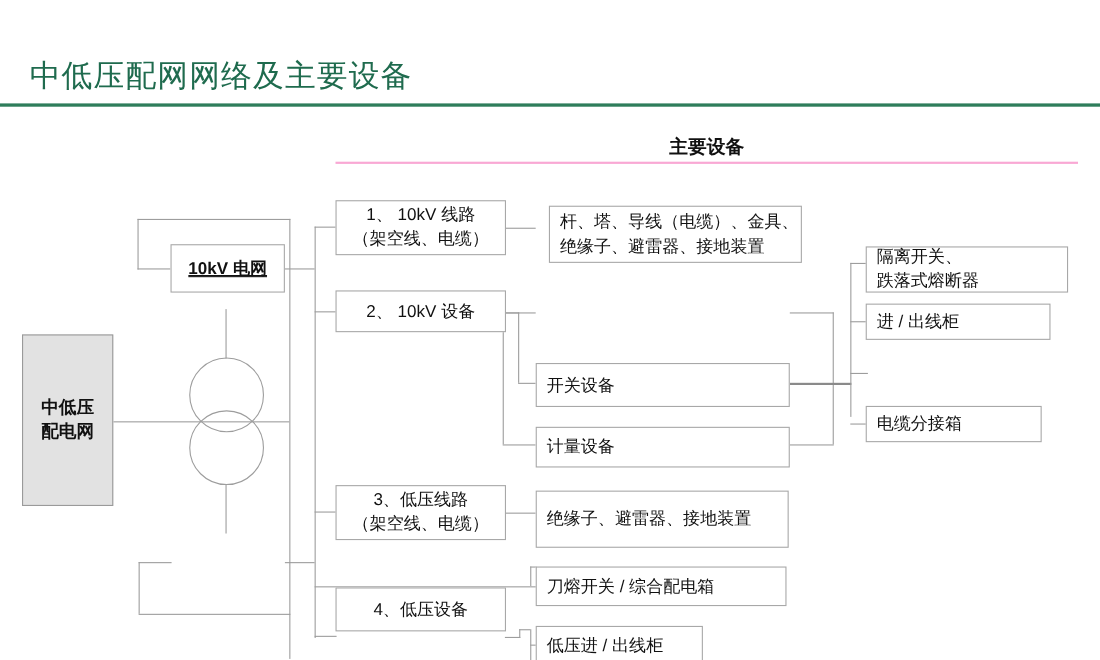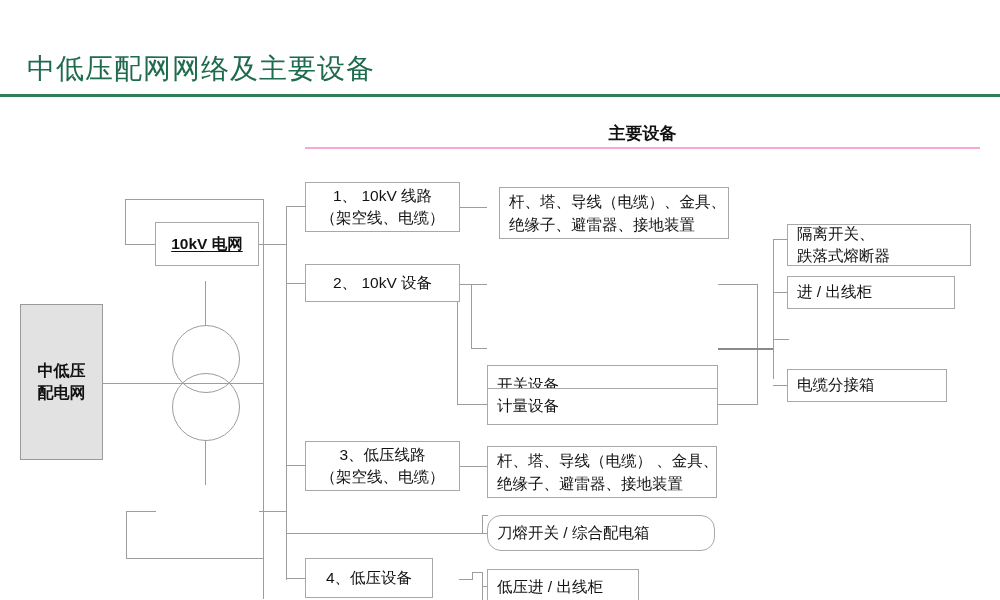--- a/index.html
+++ b/index.html
@@ -195,21 +195,21 @@
   <div class="ln v" style="left:482px; top:572px; height:28px;"></div>
   <div class="ln h" style="left:482px; top:586px; width:6px;"></div>
 
   <div class="node shaded" style="left:20px; top:304px; width:83px; height:156px;">
     <div>
       <div>中低压</div>
       <div>配电网</div>
     </div>
   </div>
 
-  <div class="node center" style="left:155px; top:222px; width:104px; height:44px;">
+  <div class="node center" style="left:155px; top:222px; width:104px; height:44px;text-decoration:underline;">
     <span class="ul-label">10kV 电网</span>
   </div>
 
 
   <div class="node center" style="left:305px; top:182px; width:155px; height:50px;">
     <div style="width:100%; line-height:1.45;text-align:center;">
       <div>1、 10kV 线路</div>
       <div>（架空线、电缆）</div>
     </div>
   </div>
@@ -218,48 +218,47 @@
     <span>2、 10kV 设备</span>
   </div>
 
   <div class="node center" style="left:305px; top:441px; width:155px; height:50px;">
     <div style="width:100%; line-height:1.45;">
       <div>3、低压线路</div>
       <div>（架空线、电缆）</div>
     </div>
   </div>
 
-  <div class="node center" style="left:305px; top:558px; width:128px; height:40px;">
+  <div class="node center" style="left:305px; top:534px; width:155px; height:40px;">
     <span>4、低压设备</span>
   </div>
 
   <div class="node leftpad overflow-node" style="left:487px; top:187px; width:230px; height:52px;margin-left:12px;">
     <div style="line-height:1.5;">
       <div>杆、塔、导线（电缆）、金具、</div>
       <div>绝缘子、避雷器、接地装置</div>
     </div>
   </div>
 
 
-  <div class="node leftpad" style="left:487px; top:330px; width:231px; height:40px;margin-top:35px;">
+  <div class="node leftpad" style="left:487px; top:330px; width:231px; height:40px;">
     <span>开关设备</span>
   </div>
 
   <div class="node leftpad" style="left:487px; top:388px; width:231px; height:37px;">
     <span>计量设备</span>
   </div>
 
   <div class="node leftpad overflow-node" style="left:487px; top:446px; width:230px; height:52px;">
     <div style="line-height:1.5;">
-      <div>杆、塔、导线（电缆） 、金具、</div>
       <div>绝缘子、避雷器、接地装置</div>
     </div>
   </div>
 
-  <div class="node leftpad" style="left:487px; top:515px; width:228px; height:36px;border-radius:14px;">
+  <div class="node leftpad" style="left:487px; top:515px; width:228px; height:36px;">
     <span>刀熔开关 / 综合配电箱</span>
   </div>
 
   <div class="node leftpad" style="left:487px; top:569px; width:152px; height:36px;">
     <span>低压进 / 出线柜</span>
   </div>
 
   <div class="node leftpad" style="left:787px; top:224px; width:184px; height:42px;">
     <div style="line-height:1.4;">
       <div>隔离开关、</div>

